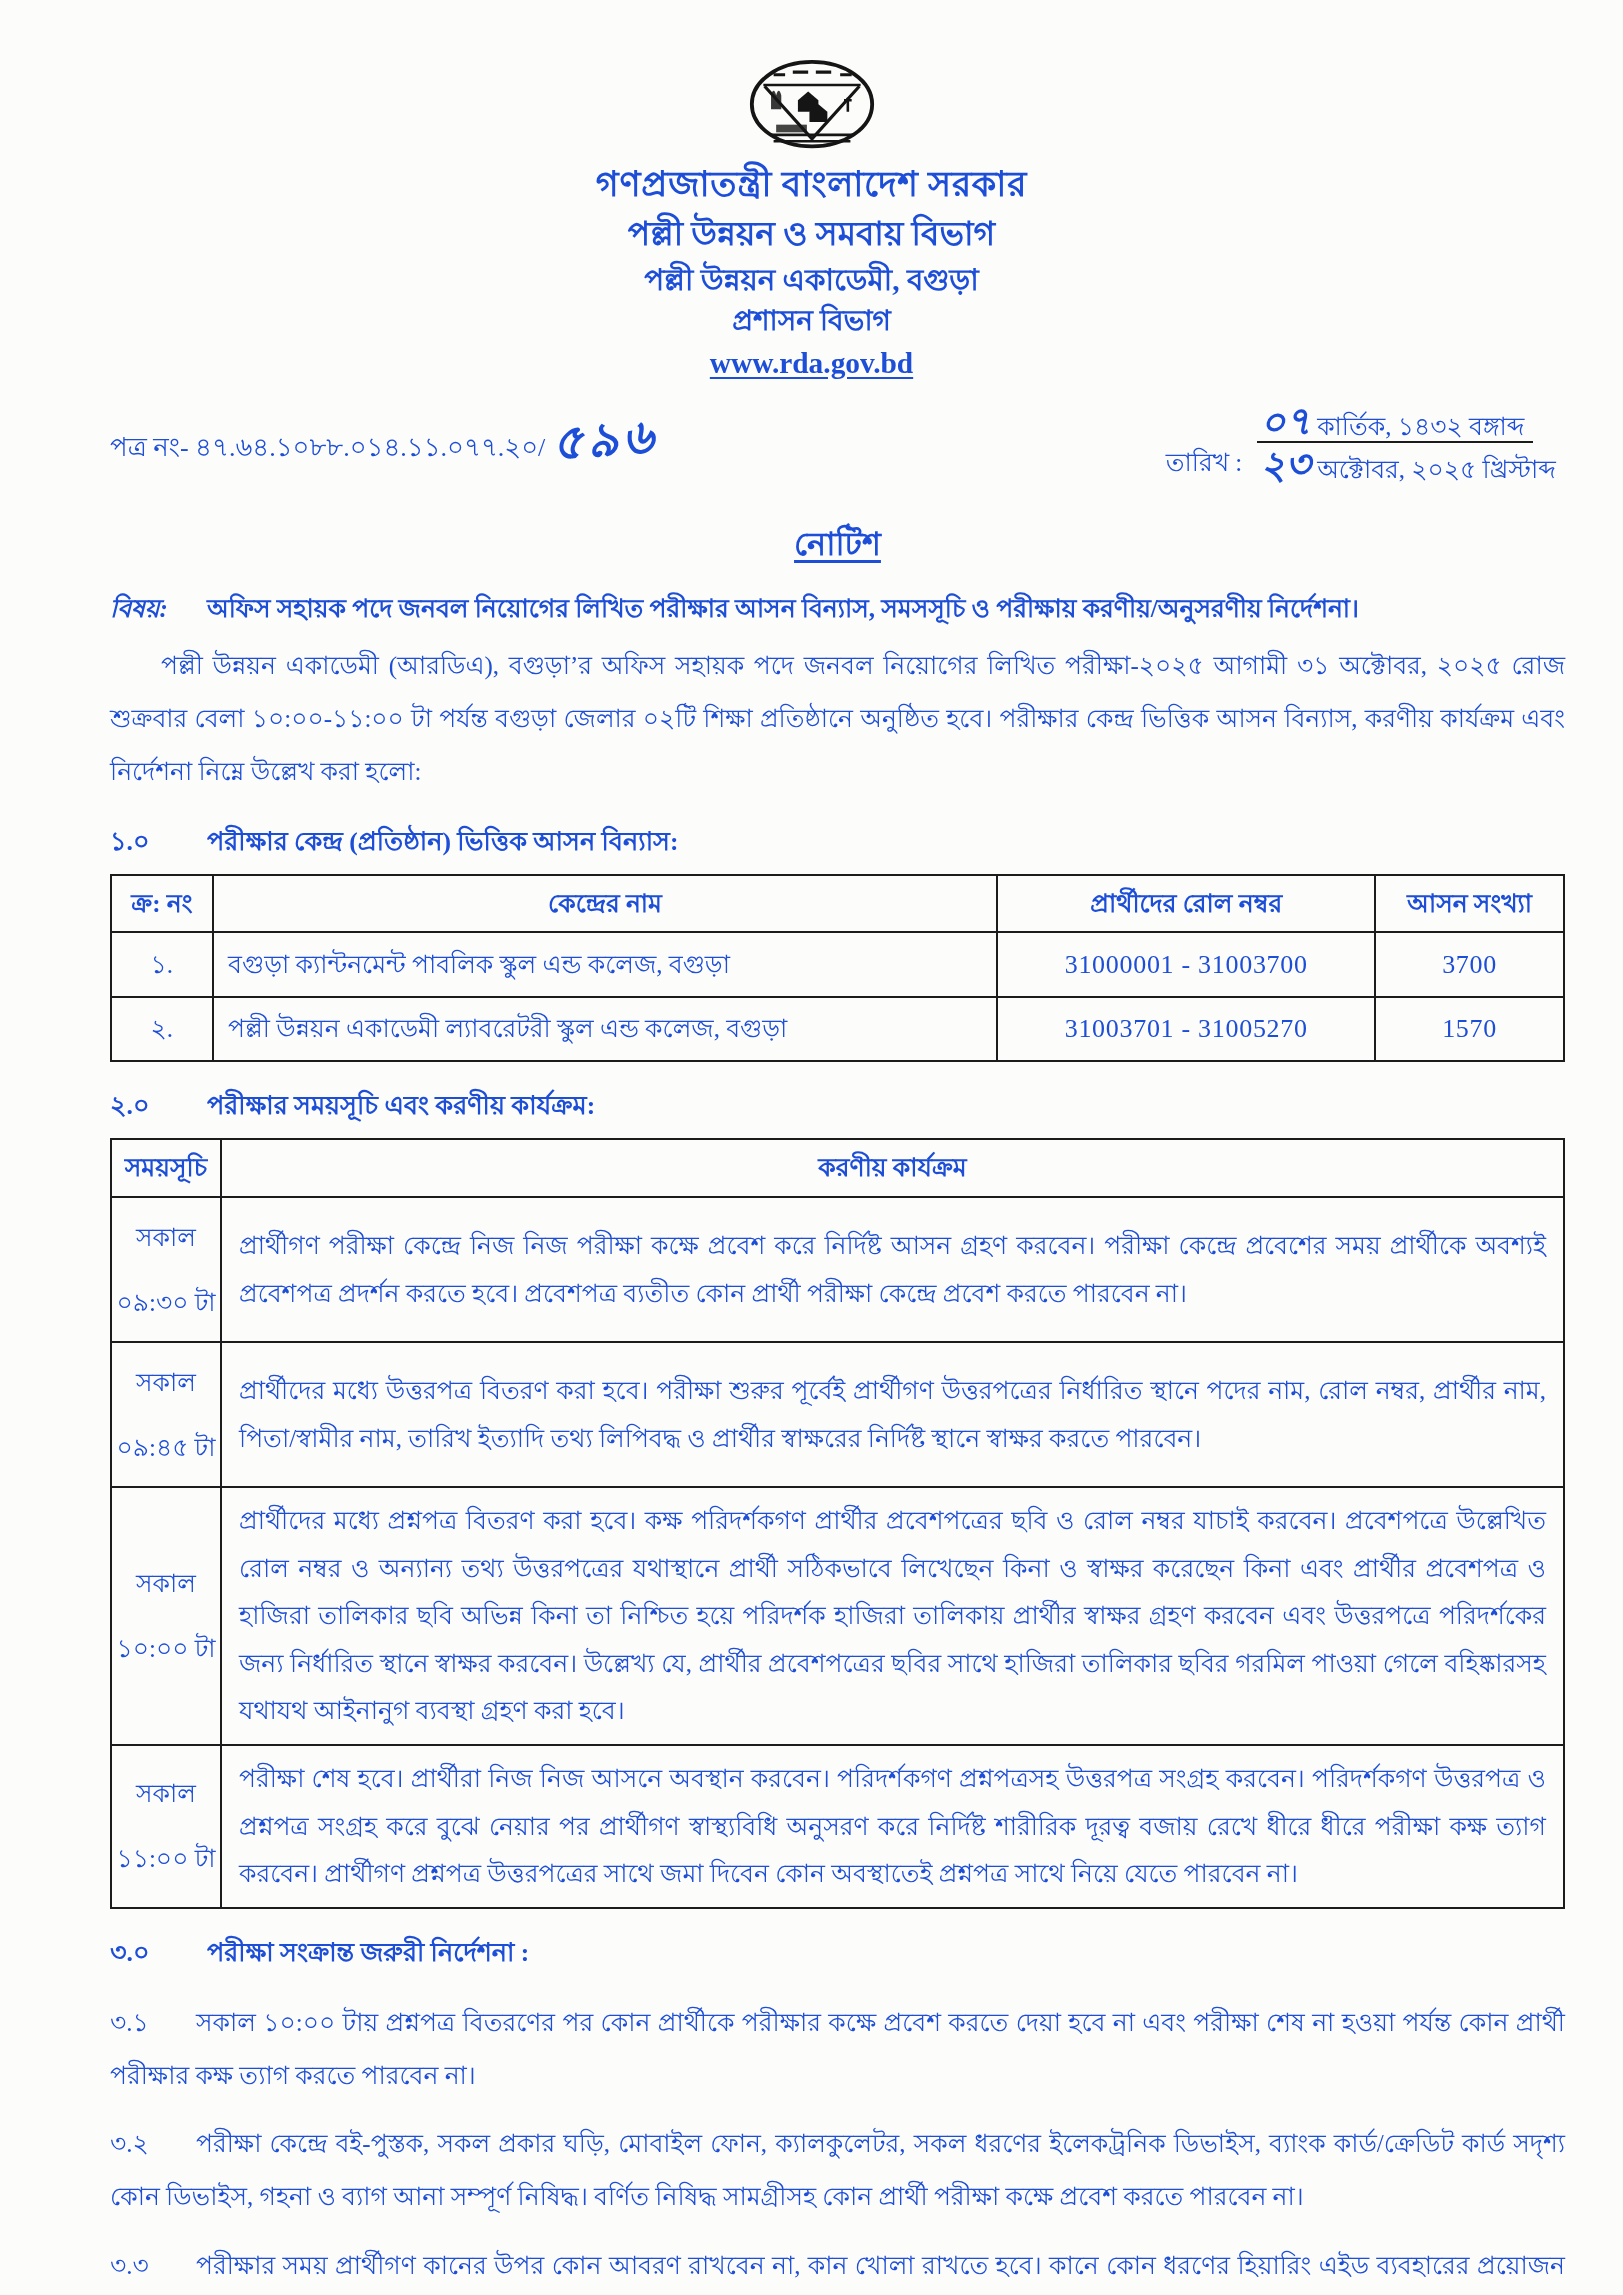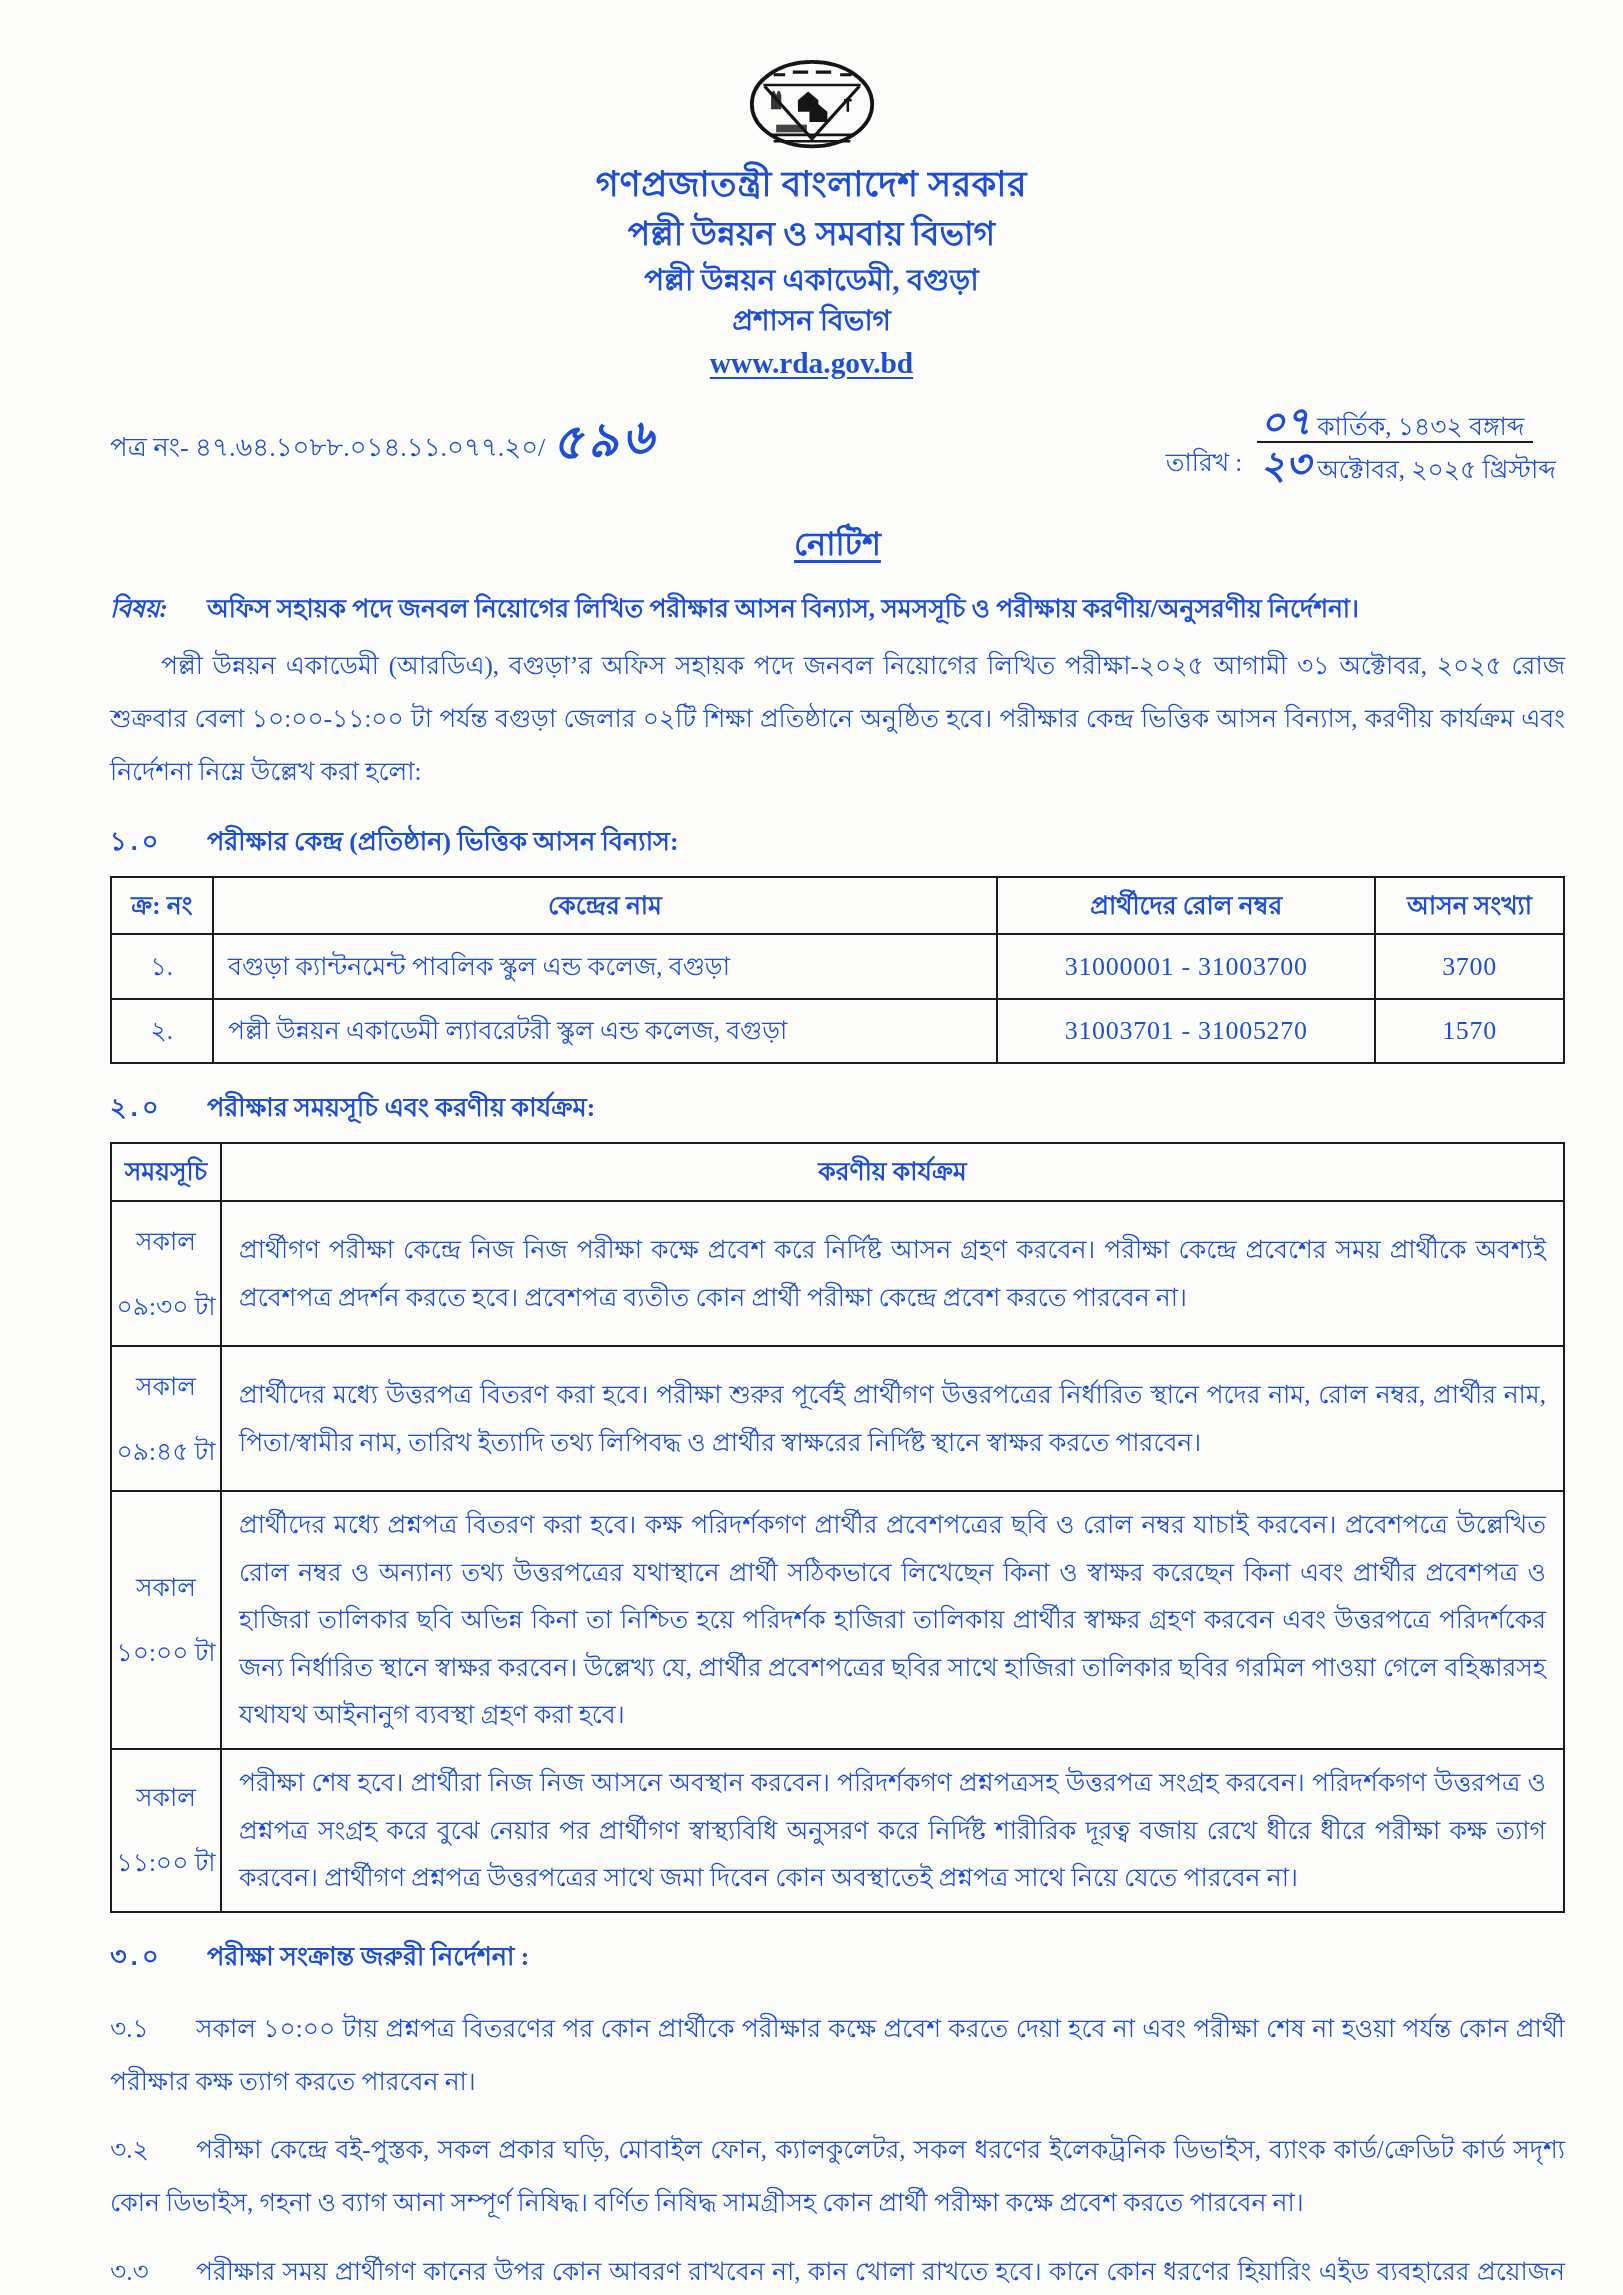--- a/index.html
+++ b/index.html
@@ -28,21 +28,21 @@
   .frac .top{ border-bottom:2.6px solid #1b1b1b; padding:0 9.2px 1.3px 2.6px;}
   .frac .bot{ padding:1.3px 9.2px 0 2.6px;}
   .frac .hand{ font-size:39px; line-height:1; display:inline-block; transform:rotate(-2deg); margin-right:6.5px;}
   
   .title{ text-align:center; font-size:32px; font-weight:700; text-decoration:underline; text-underline-offset:5.2px; margin-top:30px; line-height:1.6;}
   .subject{ margin-top:11.8px; font-weight:700; text-align:justify;}
   .subject .lbl{ display:inline-block; min-width:97px;font-style:italic;}
   .intro{ margin-top:3.9px; text-align:justify; text-indent:51px;}
   
   .sec{ margin-top:17px; font-weight:700; font-size:25.5px;}
-  .sec .num{ display:inline-block; min-width:97px; font-weight:700;font-family:Liberation Mono, monospace;}
+  .sec .num{ display:inline-block; min-width:97px; font-weight:700;}
   
   table{ width:100%; border-collapse:collapse; margin-top:5px; font-size:25px;}
   table, th, td{ border:2.6px solid #1c1c1c;}
   th{ font-weight:700; padding:9.2px 6.5px; text-align:center; line-height:1.5;}
   td{ padding:6.5px 14.4px; vertical-align:middle; line-height:1.9;}
   .seat td.c{ text-align:center;}
   .seat .roll{ font-size:26px; letter-spacing:0.7px;}
   .sched td.time{ text-align:center; line-height:2.6; padding:6.5px 3.9px; vertical-align:middle;}
   .sched td.act{ text-align:justify; padding:9.2px 17px;}
   

